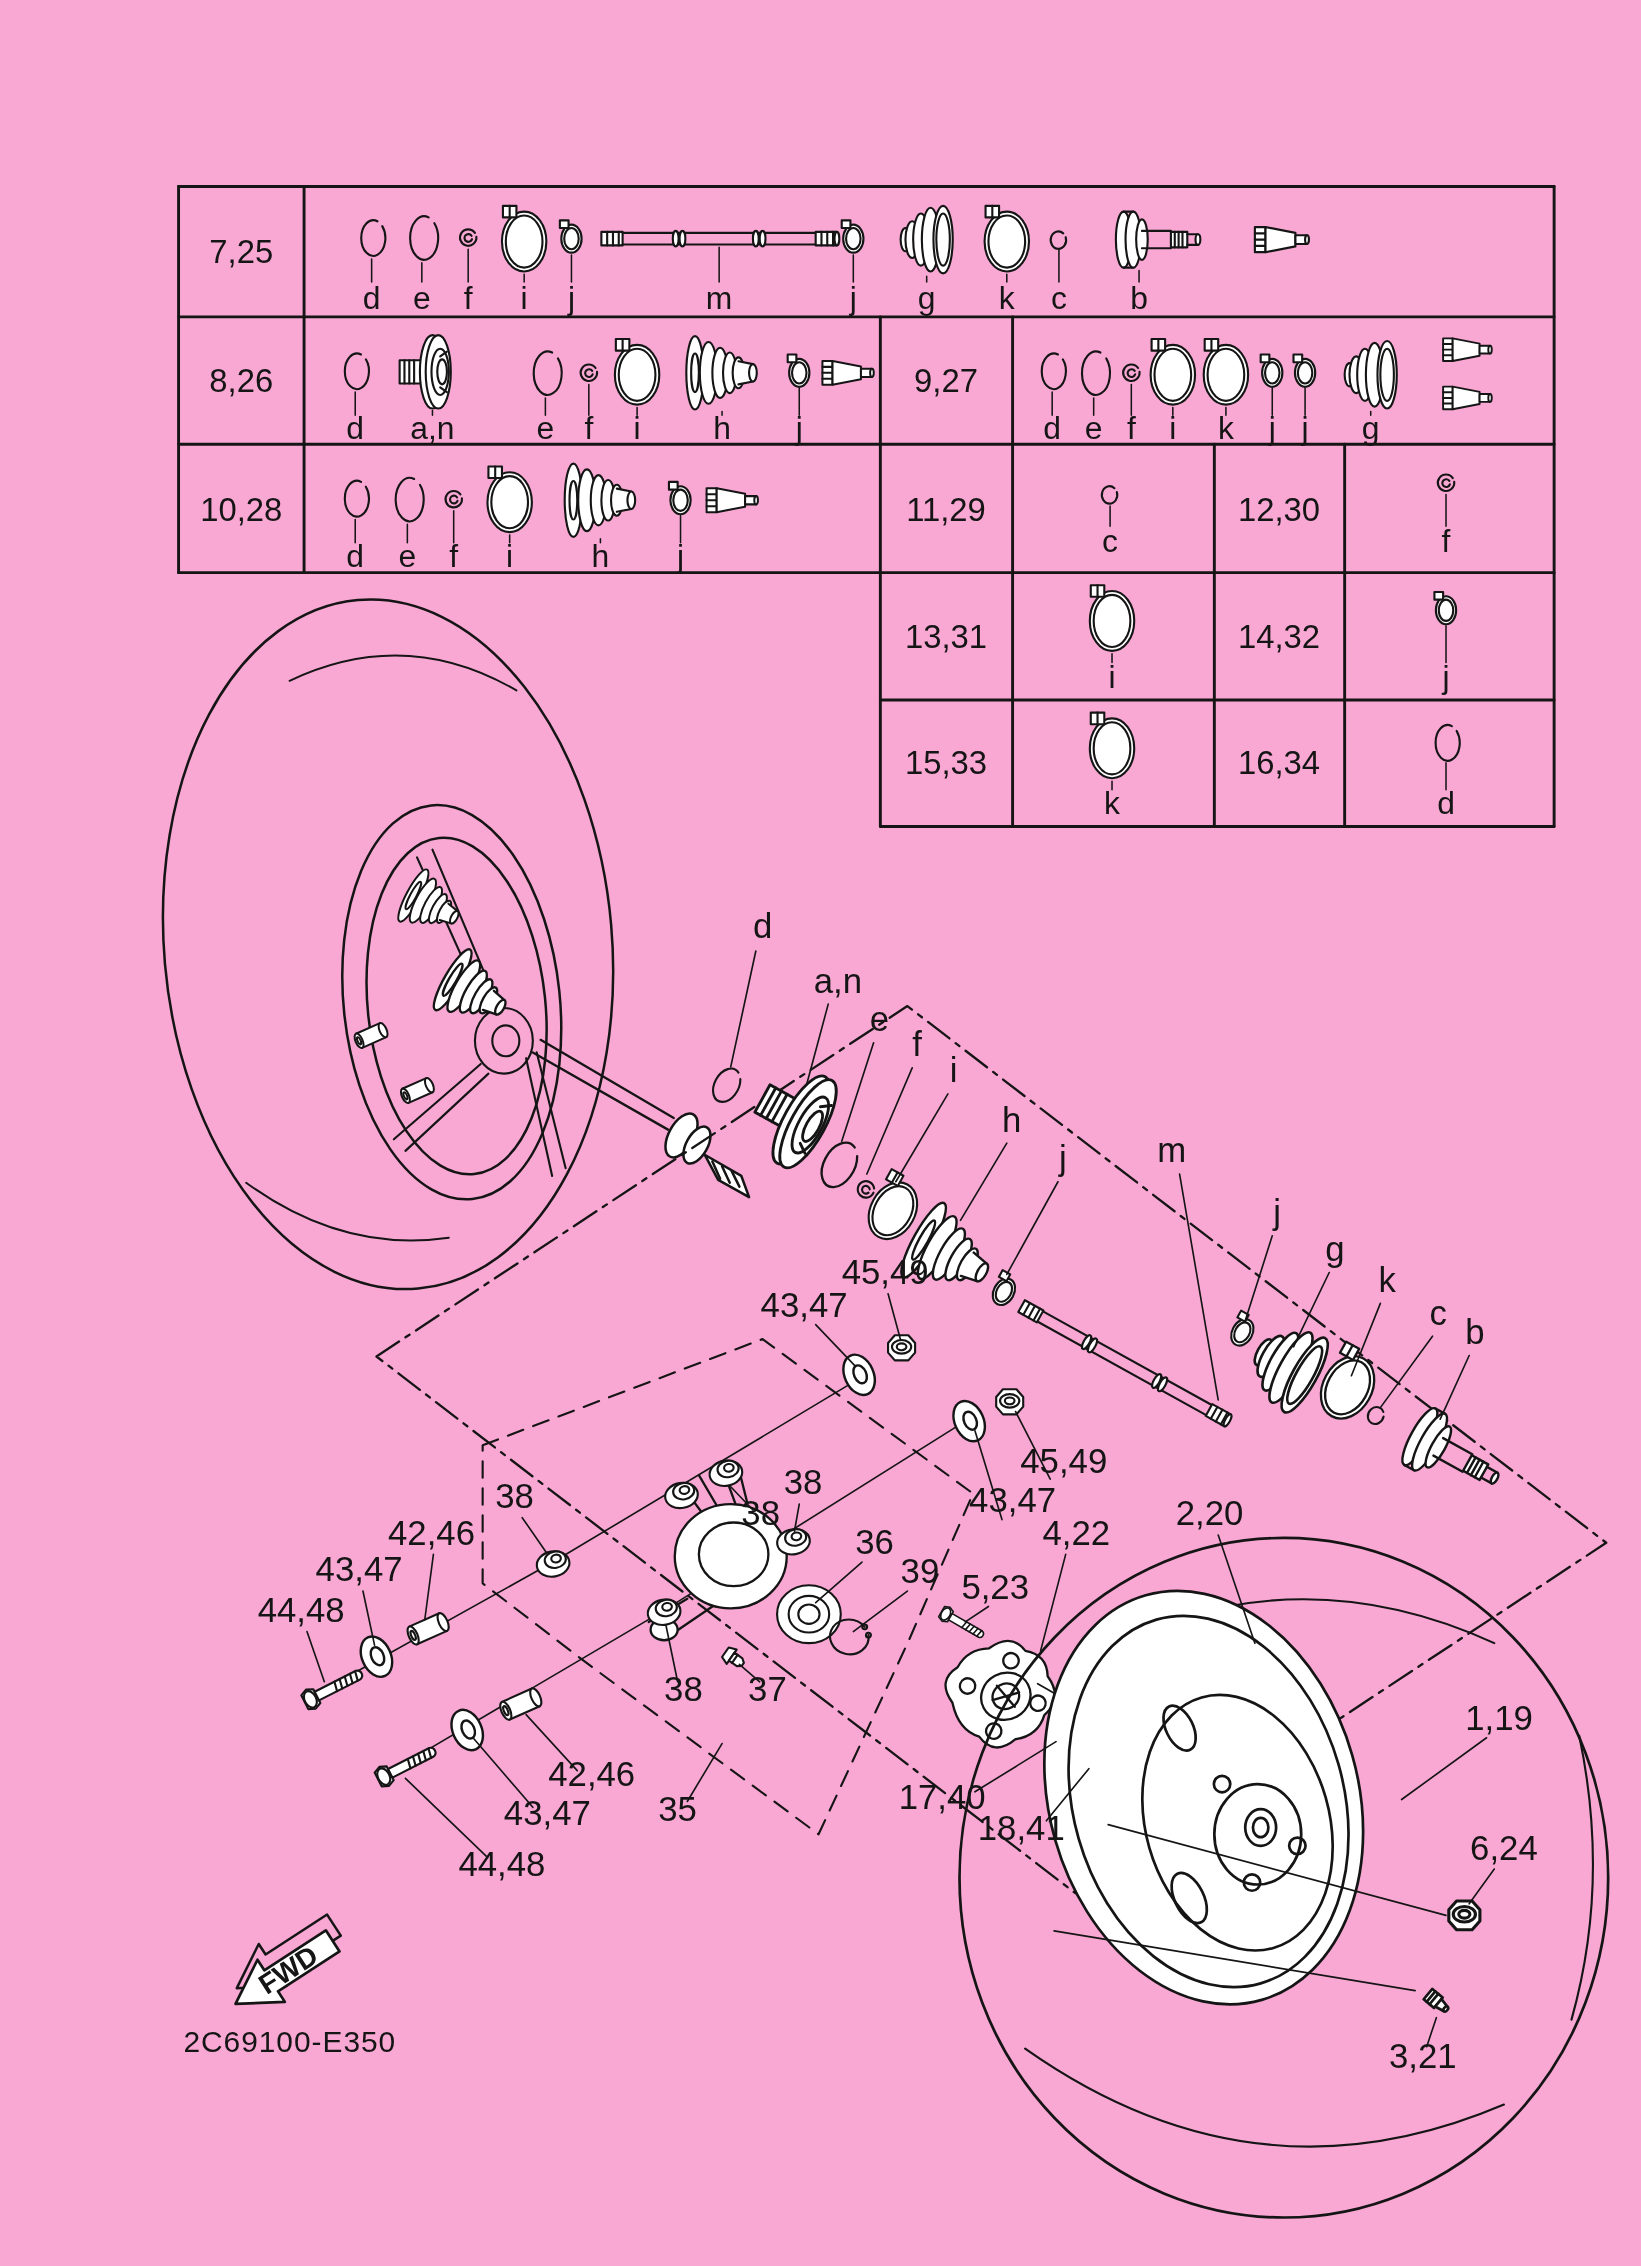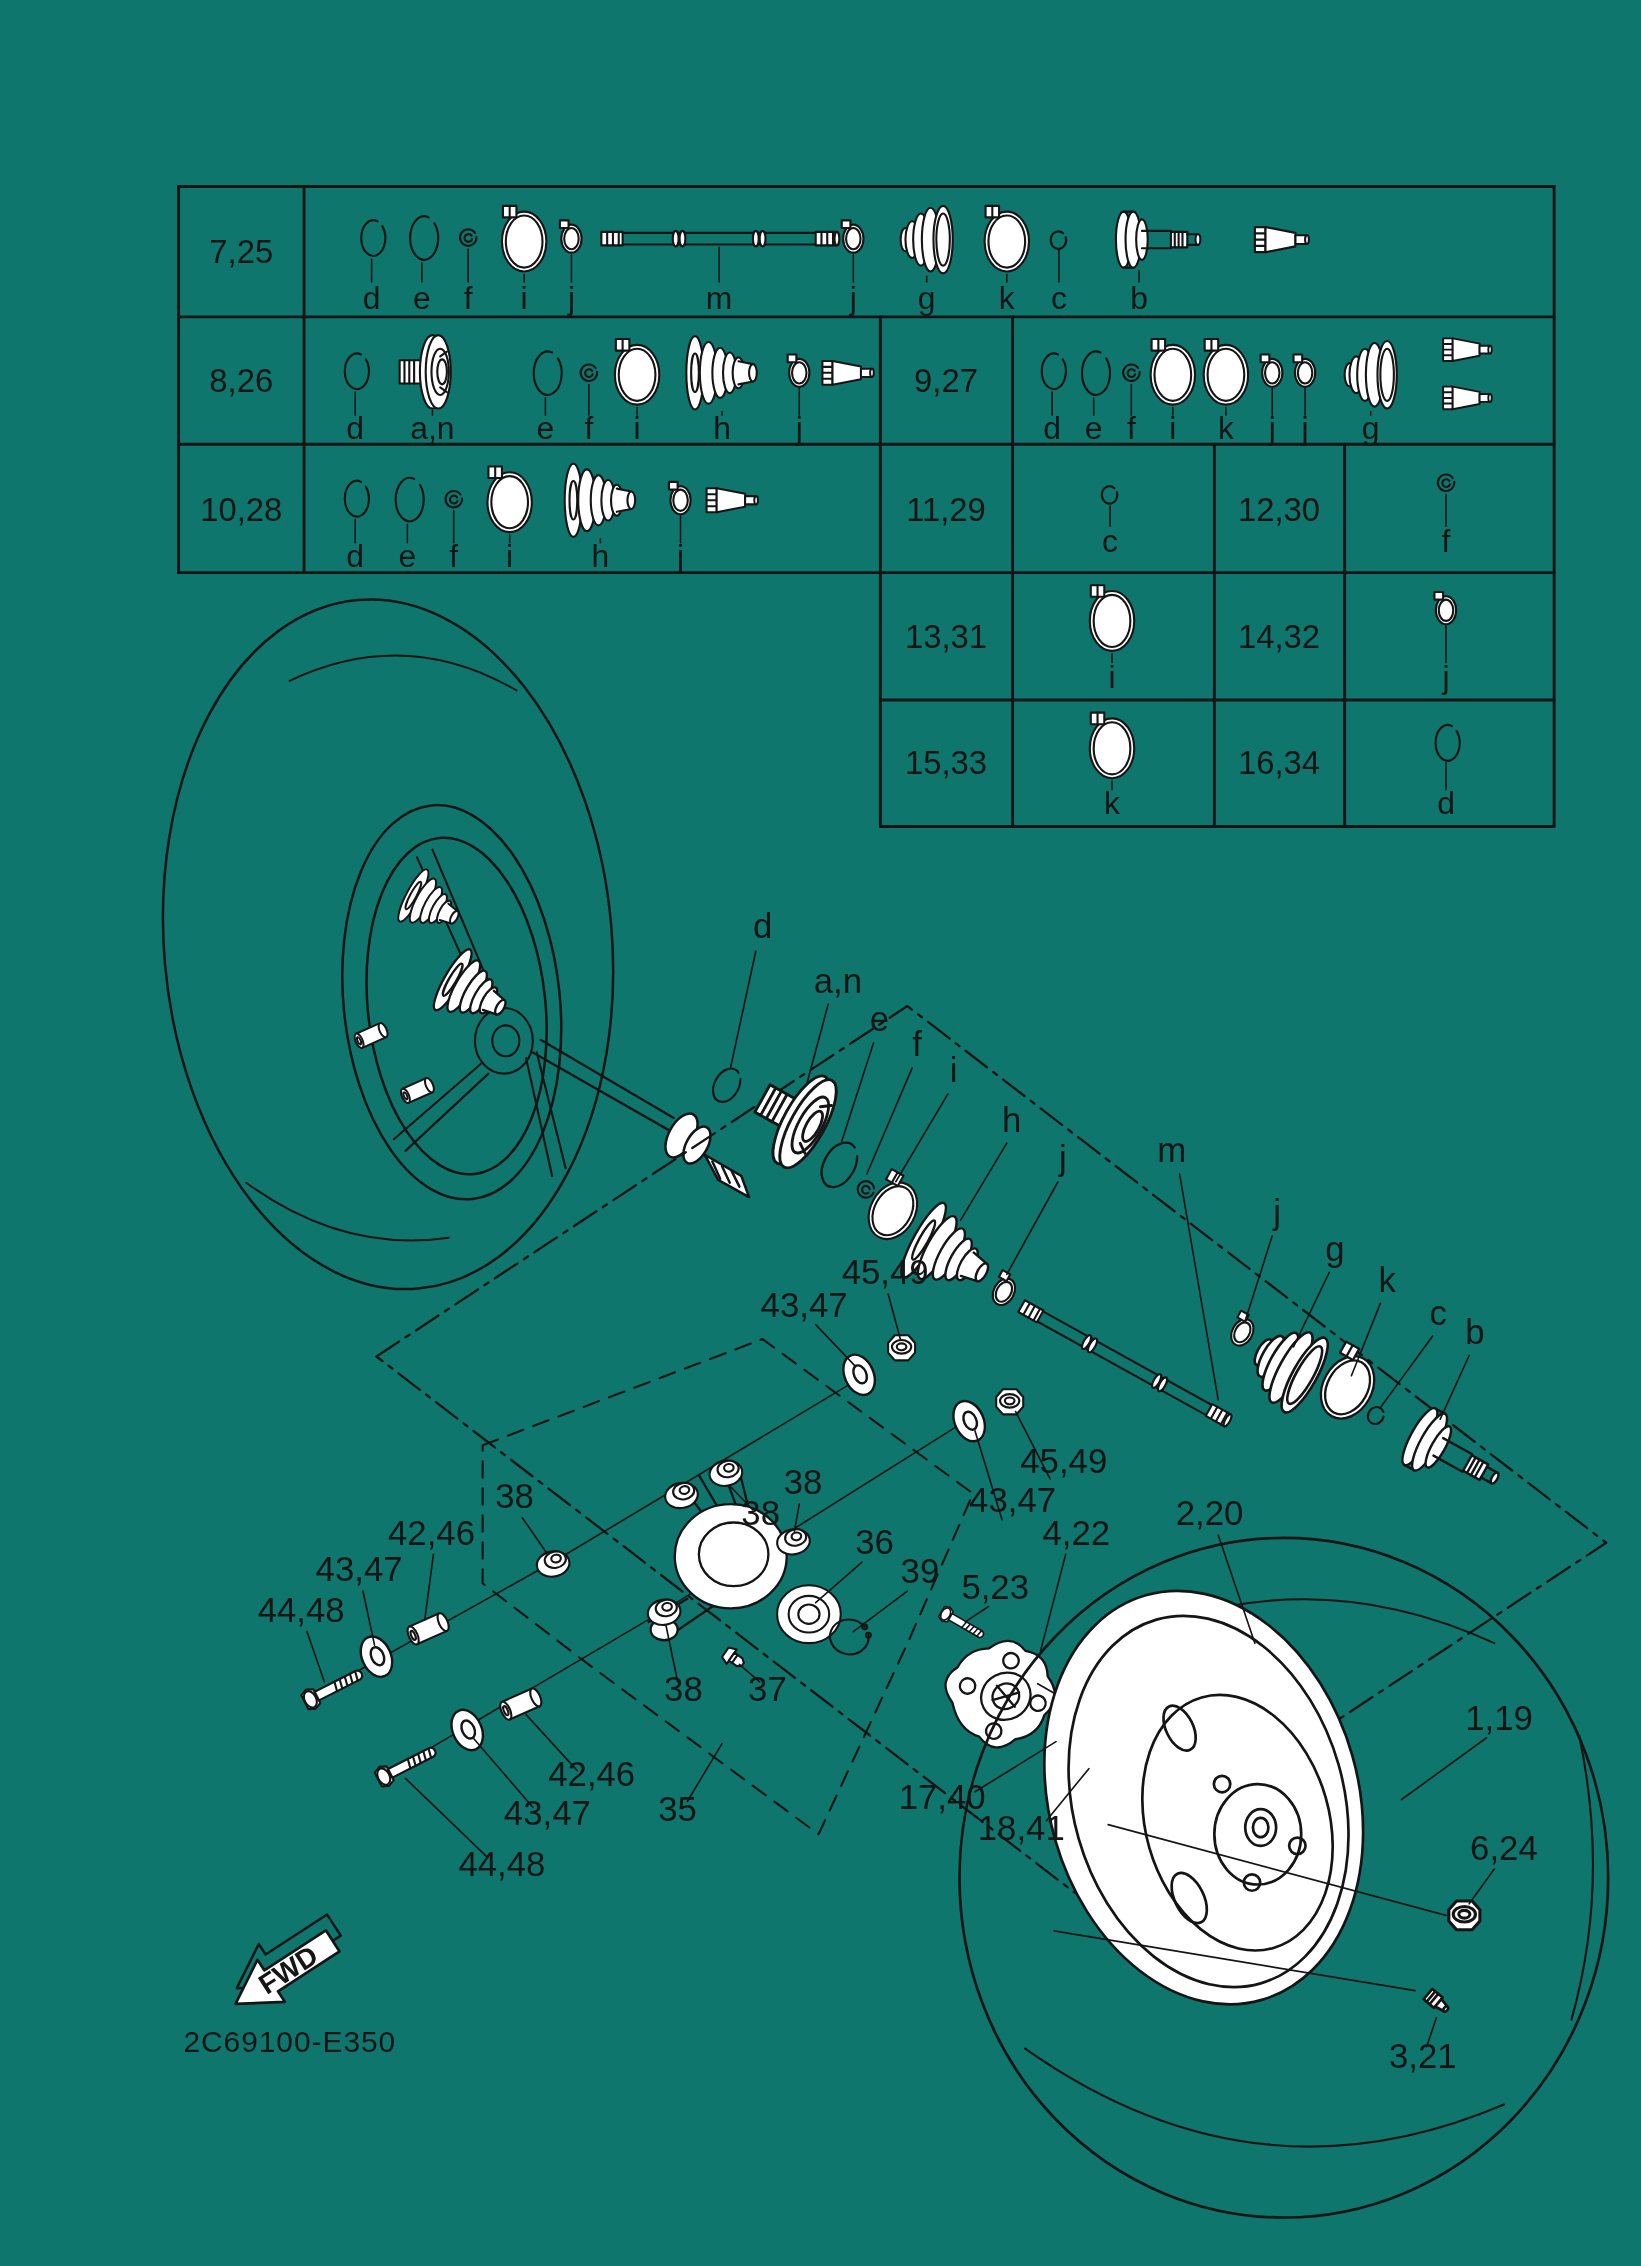--- a/index.html
+++ b/index.html
@@ -1,16 +1,16 @@
 <!DOCTYPE html>
 <html><head>
 <meta charset="utf-8">
 <style>
   html,body{margin:0;padding:0;background:#e8e8e8;}
-  .page{position:relative;width:1641px;height:2266px;background:#0f766e;margin:0 auto;
+  .page{position:relative;width:1641px;height:2266px;background:#f9a8d4;margin:0 auto;
         font-family:"Liberation Sans", sans-serif;overflow:hidden;}
   svg{position:absolute;left:0;top:0;}
   text{fill:#151515;}
   .ref{font-size:34px;}
   .ltr{font-size:33px;}
   .callout{font-size:36px;}
   .code{font-size:31px;letter-spacing:1px;}
   .fwd{font-size:29px;font-weight:bold;}
 </style>
 </head>

